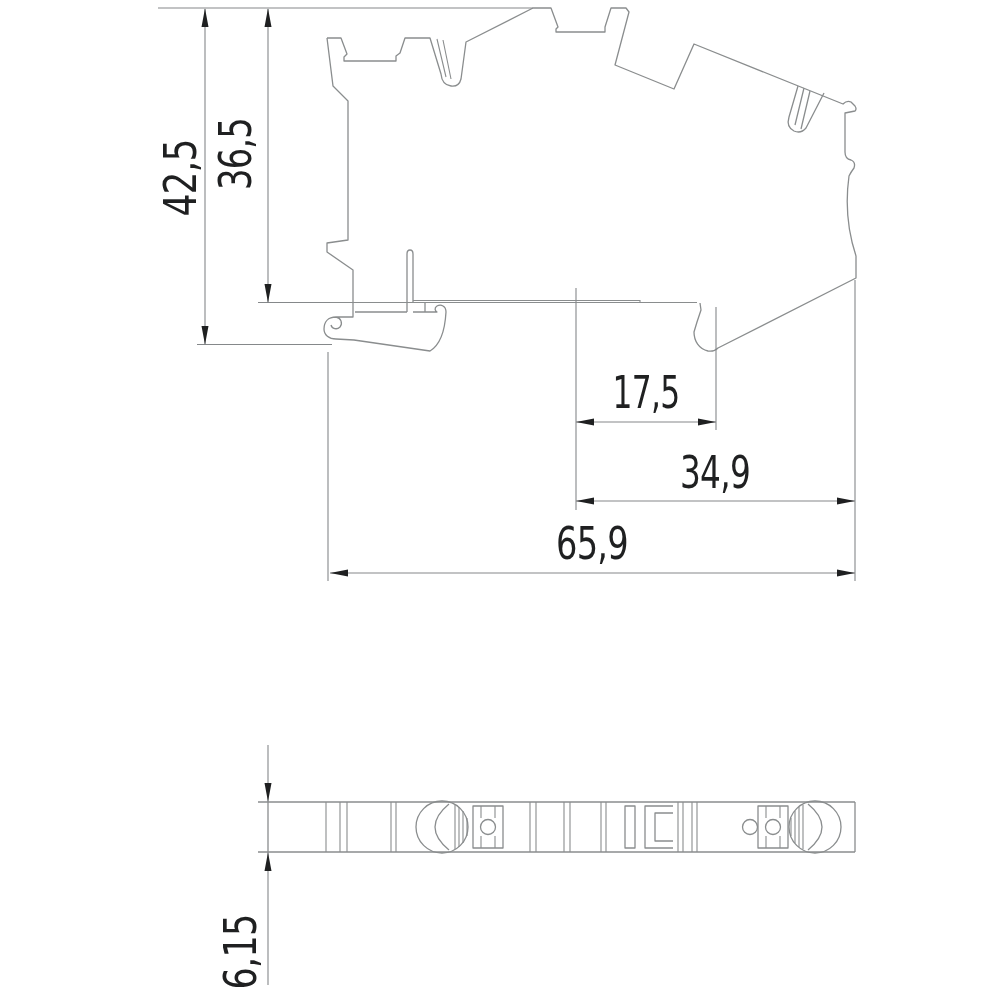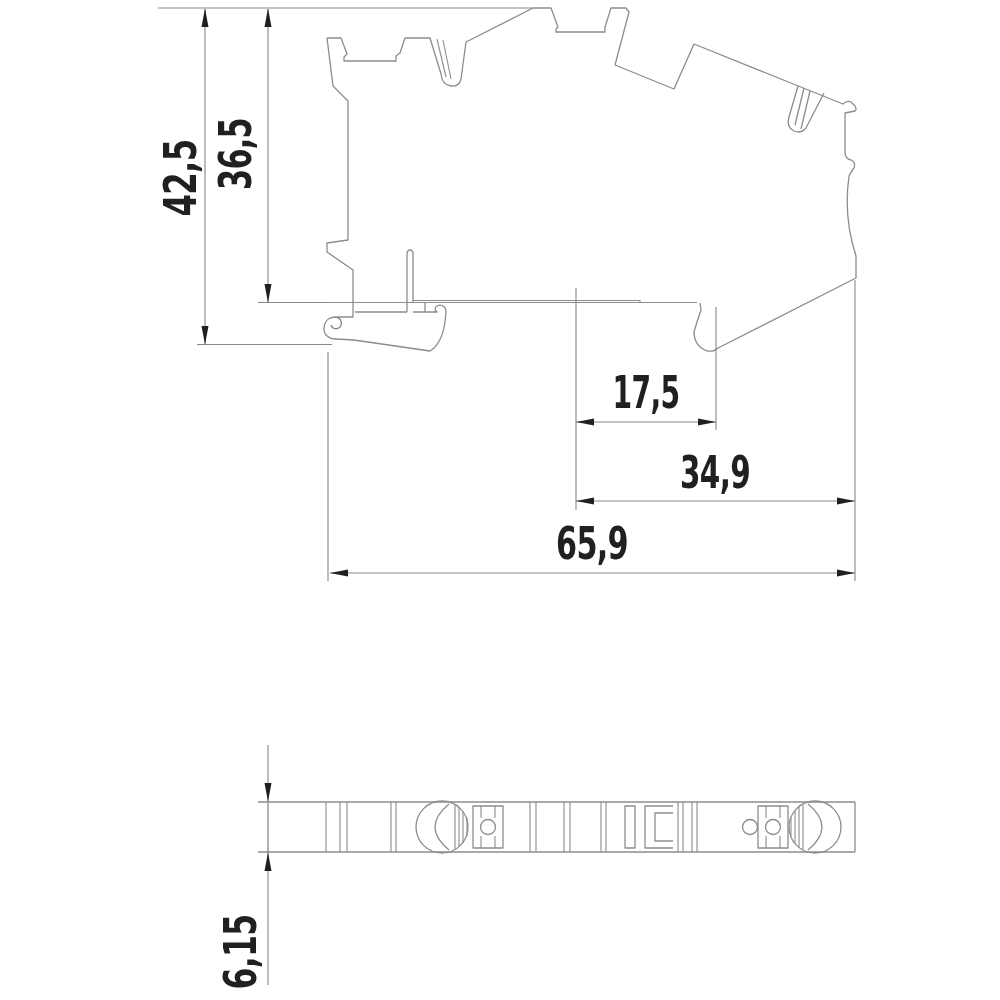--- a/index.html
+++ b/index.html
@@ -9,21 +9,20 @@
     width: 1000px;
     height: 1000px;
     overflow: hidden;
     font-family: "DejaVu Sans", "Liberation Sans", sans-serif;
   }
   .drawing-stage {
     position: relative;
     width: 1000px;
     height: 1000px;
     background: var(--bg, #ffffff);
-    font-weight: bold;
   }
   svg { display: block; }
   .outline {
     fill: none;
     stroke: var(--line, #8a8d8e);
     stroke-width: 1.3;
     stroke-linejoin: round;
     stroke-linecap: butt;
   }
   .thinline {

